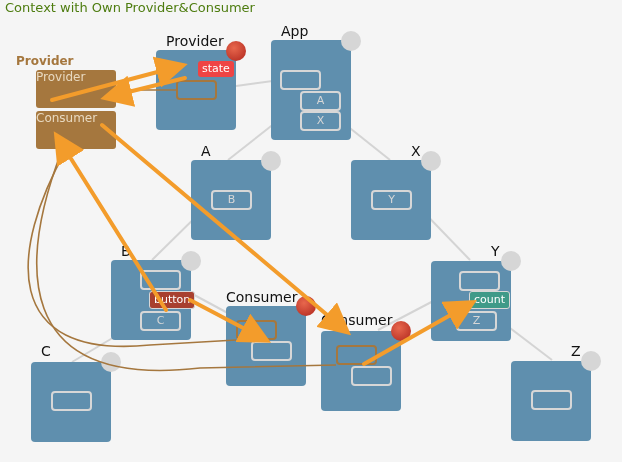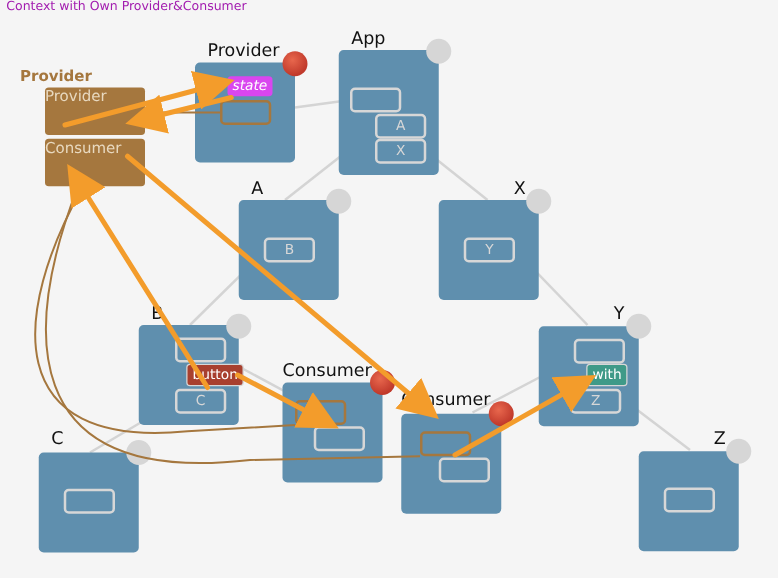--- a/index.html
+++ b/index.html
@@ -1,18 +1,18 @@
 <!DOCTYPE html>
 <html><head>
 <meta charset="utf-8">
 <style>
   html, body { margin: 0; padding: 0; }
   body { width: 622px; height: 462px; background: #f5f5f5; position: relative; overflow: hidden;
          font-family: "DejaVu Sans", sans-serif; }
-  .title { position: absolute; left: 5px; top: 0px; font-size: 10px; color: #a21caf; }
+  .title { position: absolute; left: 5px; top: 0px; font-size: 13px; color: #4d7c0f; }
   .node { position: absolute; background: #5f8fae; border-radius: 4px; width: 80px; height: 80px; }
   .label { position: absolute; font-size: 14px; color: #111; }
   .dot { position: absolute; width: 20px; height: 20px; border-radius: 50%; background: #d6d6d6; }
   .dot.red { background: radial-gradient(circle at 40% 35%, #e8674d, #c0392b 70%); }
   .slot { position: absolute; border: 2px solid #d7d7d7; border-radius: 4px; width: 37px; height: 16px;
           color: #d7d7d7; font-size: 11px; text-align: center; line-height: 16px; box-sizing: content-box; }
   .slot.brown { border-color: #a5773e; }
   .tag { position: absolute; border-radius: 3px; font-size: 11px; color: #fff; padding: 1px 4px; line-height: 14px; }
   .ctx-title { position: absolute; left: 16px; top: 54px; font-size: 12px; font-weight: bold; color: #a5773e; }
   .ctx { position: absolute; left: 36px; width: 80px; height: 38px; background: #a5773e; border-radius: 3px;
@@ -41,21 +41,21 @@
 <div class="ctx-title">Provider</div>
 <div class="ctx" style="top:70px;">
   <span>Provider</span>
 </div>
 <div class="ctx" style="top:111px;">
   <span>Consumer</span>
 </div>
 
 <div class="label" style="left:166px; top:33px;">Provider</div>
 <div class="node" style="left:156px; top:50px;">
-  <div class="tag" style="left:26px; top:11px; background:#d946ef;font-style:italic;">state</div>
+  <div class="tag" style="left:42px; top:11px; background:#ef4444;">state</div>
   <div class="slot brown" style="left:20px; top:30px;"></div>
 </div>
 <div class="dot red" style="left:226px; top:41px;"></div>
 
 <div class="label" style="left:281px; top:23px;">App</div>
 <div class="node" style="left:271px; top:40px; height:100px;">
   <div class="slot" style="left:9px; top:30px;"></div>
   <div class="slot" style="left:29px; top:51px;">A</div>
   <div class="slot" style="left:29px; top:71px;">X</div>
 </div>
@@ -92,21 +92,21 @@
 <div class="node" style="left:321px; top:331px;">
   <div class="slot brown" style="left:15px; top:14px;"></div>
   <div class="slot" style="left:30px; top:35px;"></div>
 </div>
 <div class="dot red" style="left:391px; top:321px;"></div>
 
 <div class="label" style="left:491px; top:243px;">Y</div>
 <div class="node" style="left:431px; top:261px;">
   <div class="slot" style="left:28px; top:10px;"></div>
   <div class="slot" style="left:25px; top:50px;">Z</div>
-  <div class="tag" style="left:38px; top:30px; background:#3f9a88; border:1px solid #d7d7d7;">with</div>
+  <div class="tag" style="left:38px; top:30px; background:#3f9a88; border:1px solid #d7d7d7;">count</div>
 </div>
 <div class="dot" style="left:501px; top:251px;"></div>
 
 <div class="label" style="left:41px; top:343px;">C</div>
 <div class="node" style="left:31px; top:362px;">
   <div class="slot" style="left:20px; top:29px;"></div>
 </div>
 <div class="dot" style="left:101px; top:352px;"></div>
 
 <div class="label" style="left:571px; top:343px;">Z</div>

